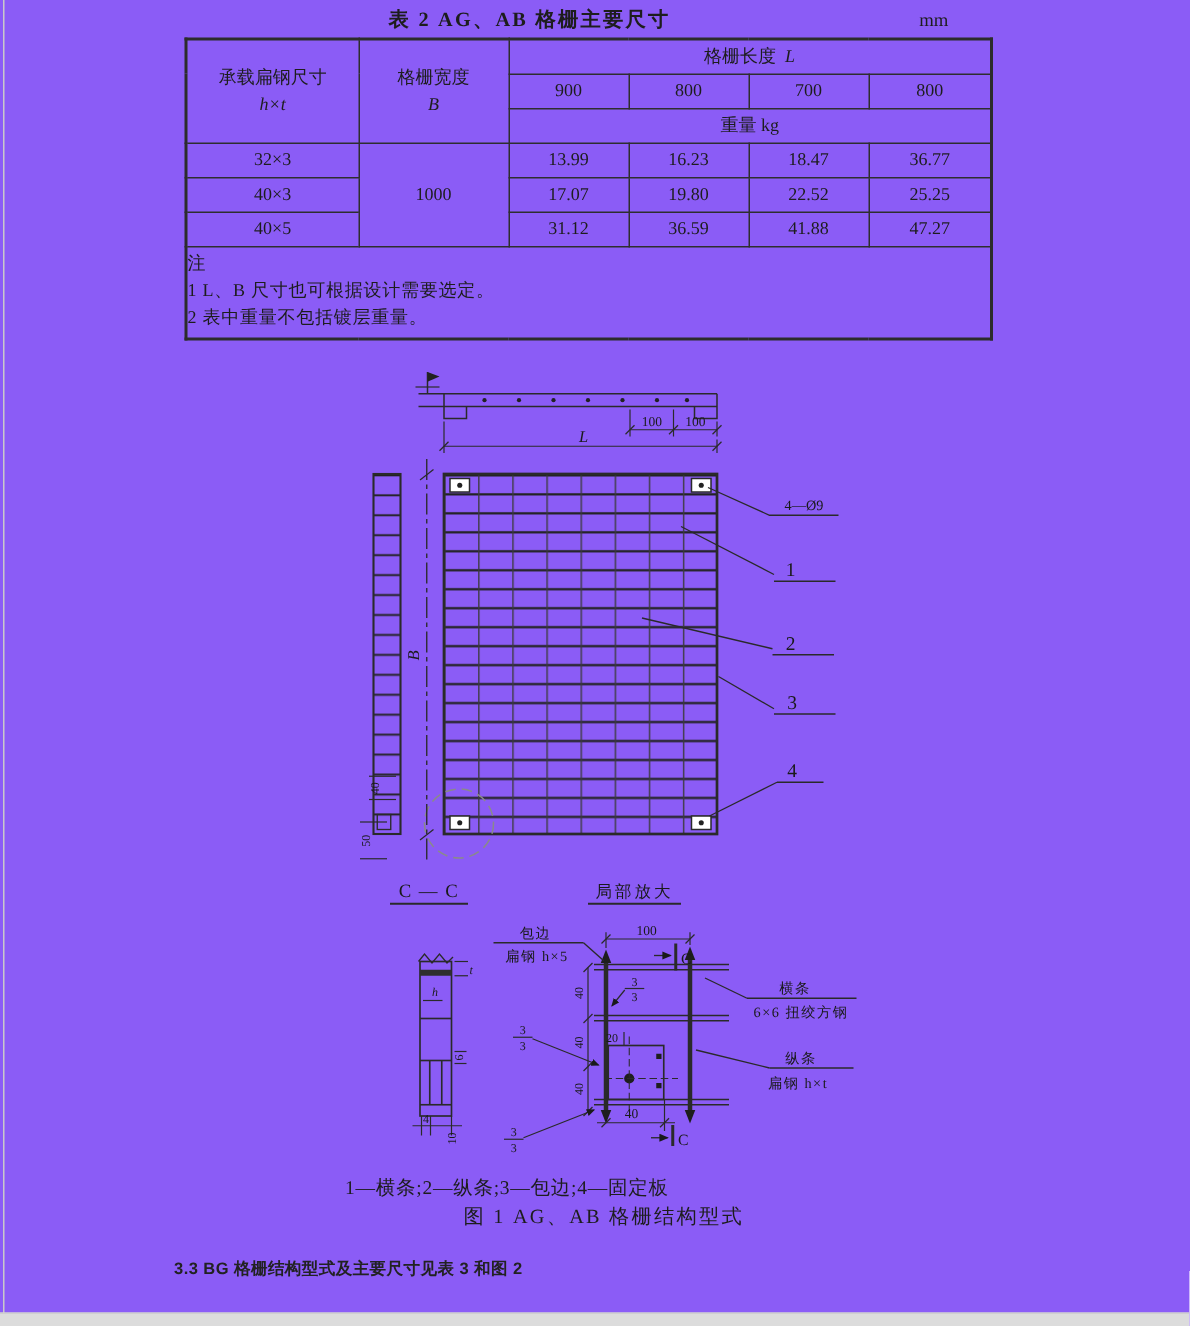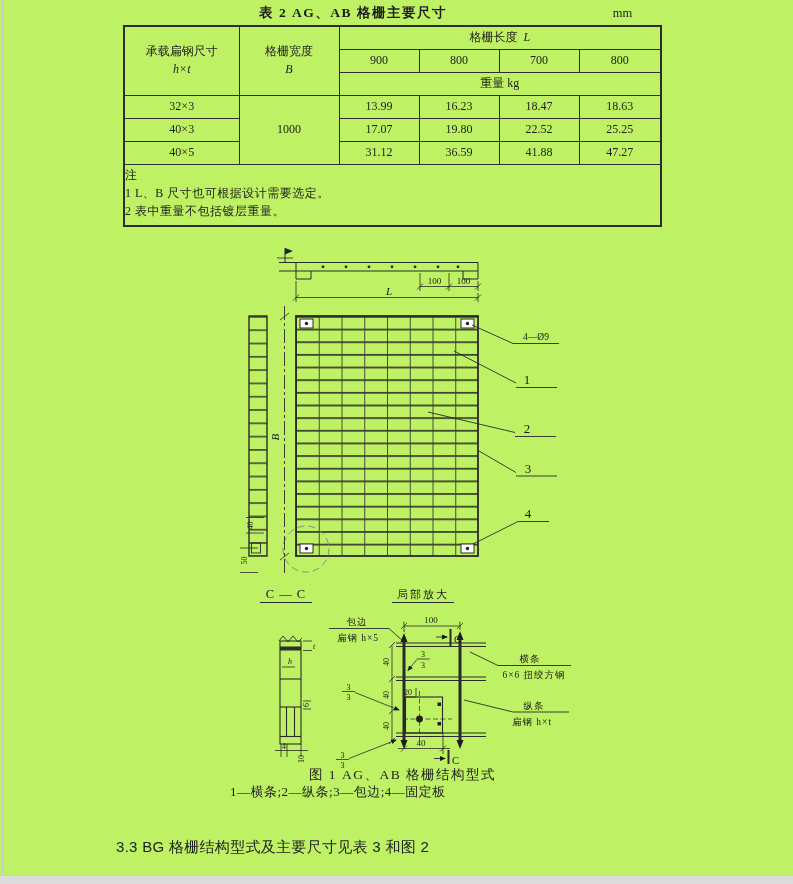--- a/index.html
+++ b/index.html
@@ -1,39 +1,39 @@
 <!DOCTYPE html>
 <html><head>
 <meta charset="utf-8">
 <style>
   *{margin:0;padding:0;box-sizing:border-box}
   html,body{background:#fff}
-  .page{position:relative;width:793px;height:884px;background:#bef264;overflow:hidden;
+  .page{position:relative;width:793px;height:884px;background:#8b5cf6;overflow:hidden;
         font-family:"Liberation Serif",serif;color:#1d1d1d}
   .edge-left{position:absolute;left:2px;top:0;width:1px;height:884px;background:#c9c9c9}
   .bottom-bar{position:absolute;left:0;top:875px;width:793px;height:9px;background:#dcdcdc;border-top:1px solid #cfcfcf}
 
   .tbl-title{position:absolute;top:4px;left:123px;width:460px;text-align:center;
              font-size:13.5px;font-weight:bold;letter-spacing:1.5px}
   .tbl-unit{position:absolute;top:6px;left:585px;width:75px;text-align:center;font-size:12.5px}
 
   table.main{position:absolute;left:123px;top:25px;width:537px;border-collapse:collapse;
              table-layout:fixed;font-size:12px;text-align:center;border:2px solid #2c2c2c}
   table.main td{border:1px solid #2e2e2e;padding:0;line-height:1.3;vertical-align:middle}
   tr.h23{height:23px}
   td.note-cell{height:62px;text-align:left;vertical-align:top;padding:5px 8px 0 17px;font-size:12px}
   td.note-cell div{margin-bottom:2px;letter-spacing:0.5px}
   var{font-style:italic}
   .hdr2{line-height:1.45}
 
   .cap-legend{position:absolute;top:783px;left:230px;width:345px;
               font-size:13px;letter-spacing:0.5px}
-  .cap-title{position:absolute;top:766px;left:230px;width:345px;text-align:center;
+  .cap-title{position:absolute;top:802px;left:230px;width:345px;text-align:center;
              font-size:13.5px;letter-spacing:1.5px}
-  .sec33{position:absolute;top:838px;left:116px;font-size:15px;font-weight:normal;
+  .sec33{position:absolute;top:838px;left:116px;font-size:11px;font-weight:bold;
          font-family:"Liberation Sans",sans-serif;letter-spacing:0.3px;color:#222}
 
   svg.fig{position:absolute;left:0;top:0}
   svg.fig text{fill:#1a1a1a;stroke:none;font-family:"Liberation Serif",serif}
   .t8{font-size:8px}
   .t9{font-size:9px}
   .t95{font-size:9.5px}
   .t10{font-size:10.5px}
   .tL{font-size:11px;font-style:italic}
   .t8i{font-size:8px;font-style:italic}
@@ -82,21 +82,21 @@
       </tr>
       <tr class="h23">
         <td colspan="4">重量   kg</td>
       </tr>
       <tr class="h23">
         <td>32×3</td>
         <td rowspan="3">1000</td>
         <td>13.99</td>
         <td>16.23</td>
         <td>18.47</td>
-        <td>18.63</td>
+        <td>36.77</td>
       </tr>
       <tr class="h23">
         <td>40×3</td>
         <td>17.07</td>
         <td>19.80</td>
         <td>22.52</td>
         <td>25.25</td>
       </tr>
       <tr class="h23">
         <td>40×5</td>

